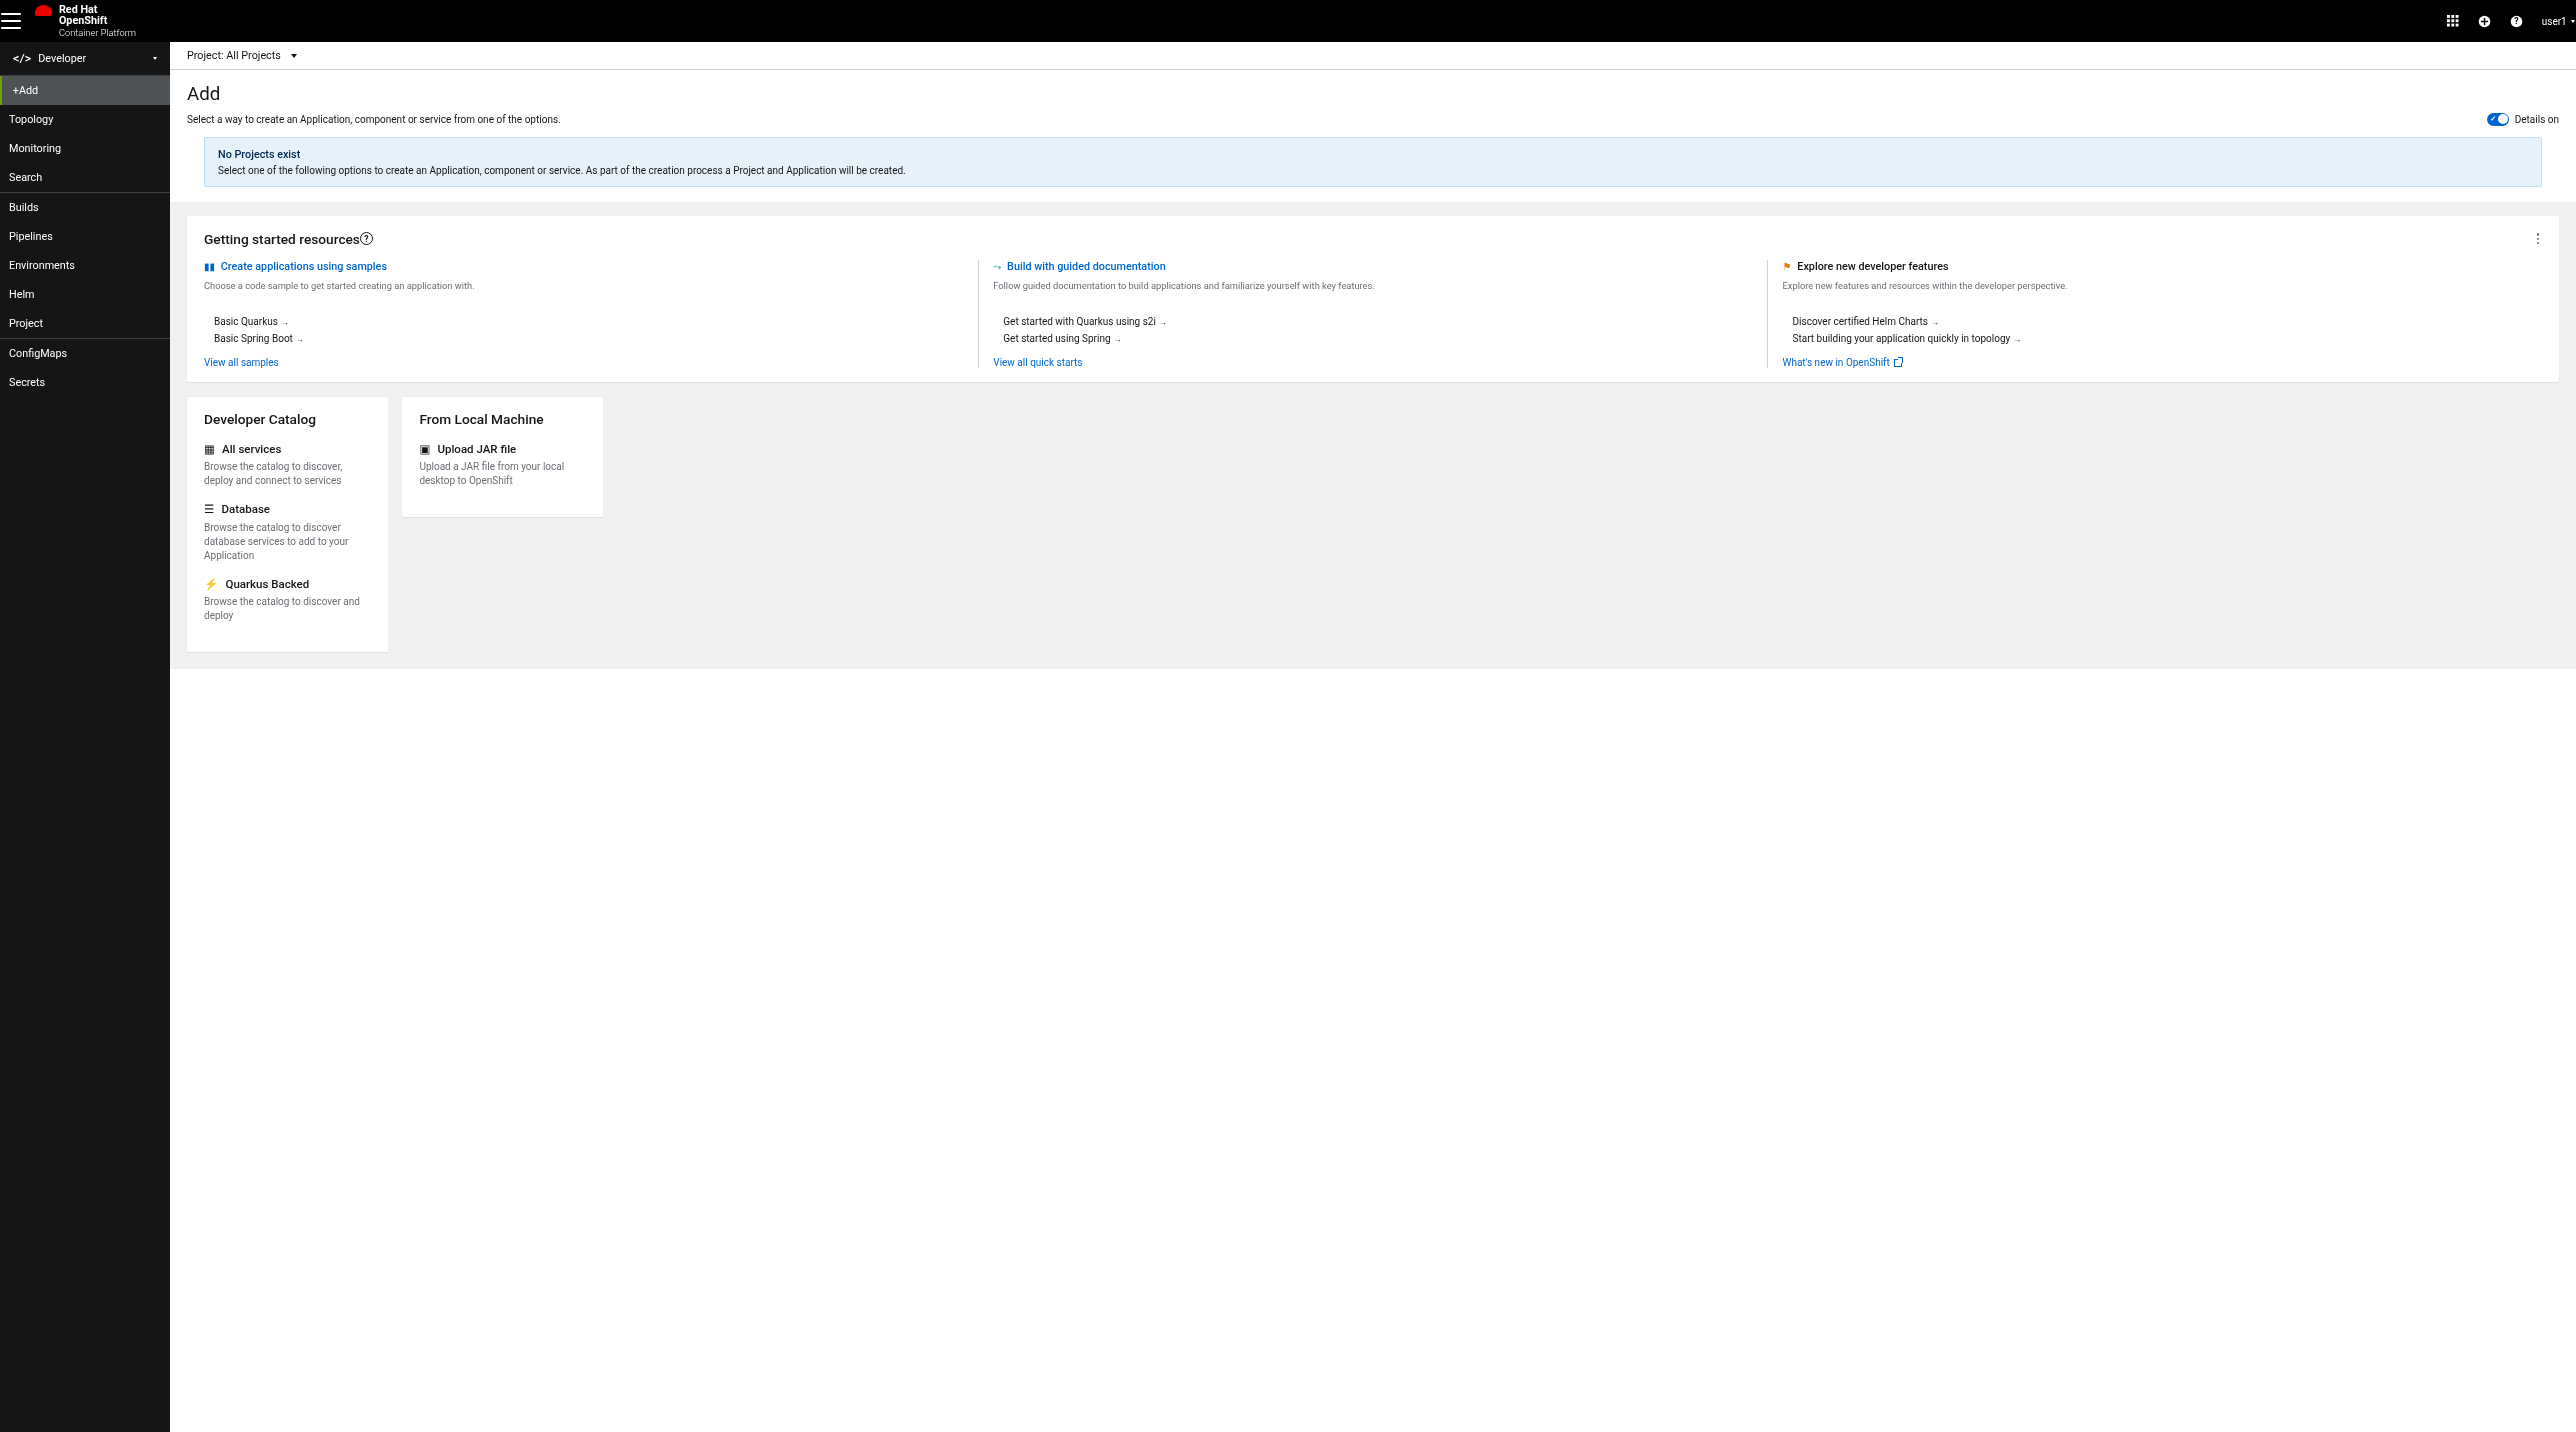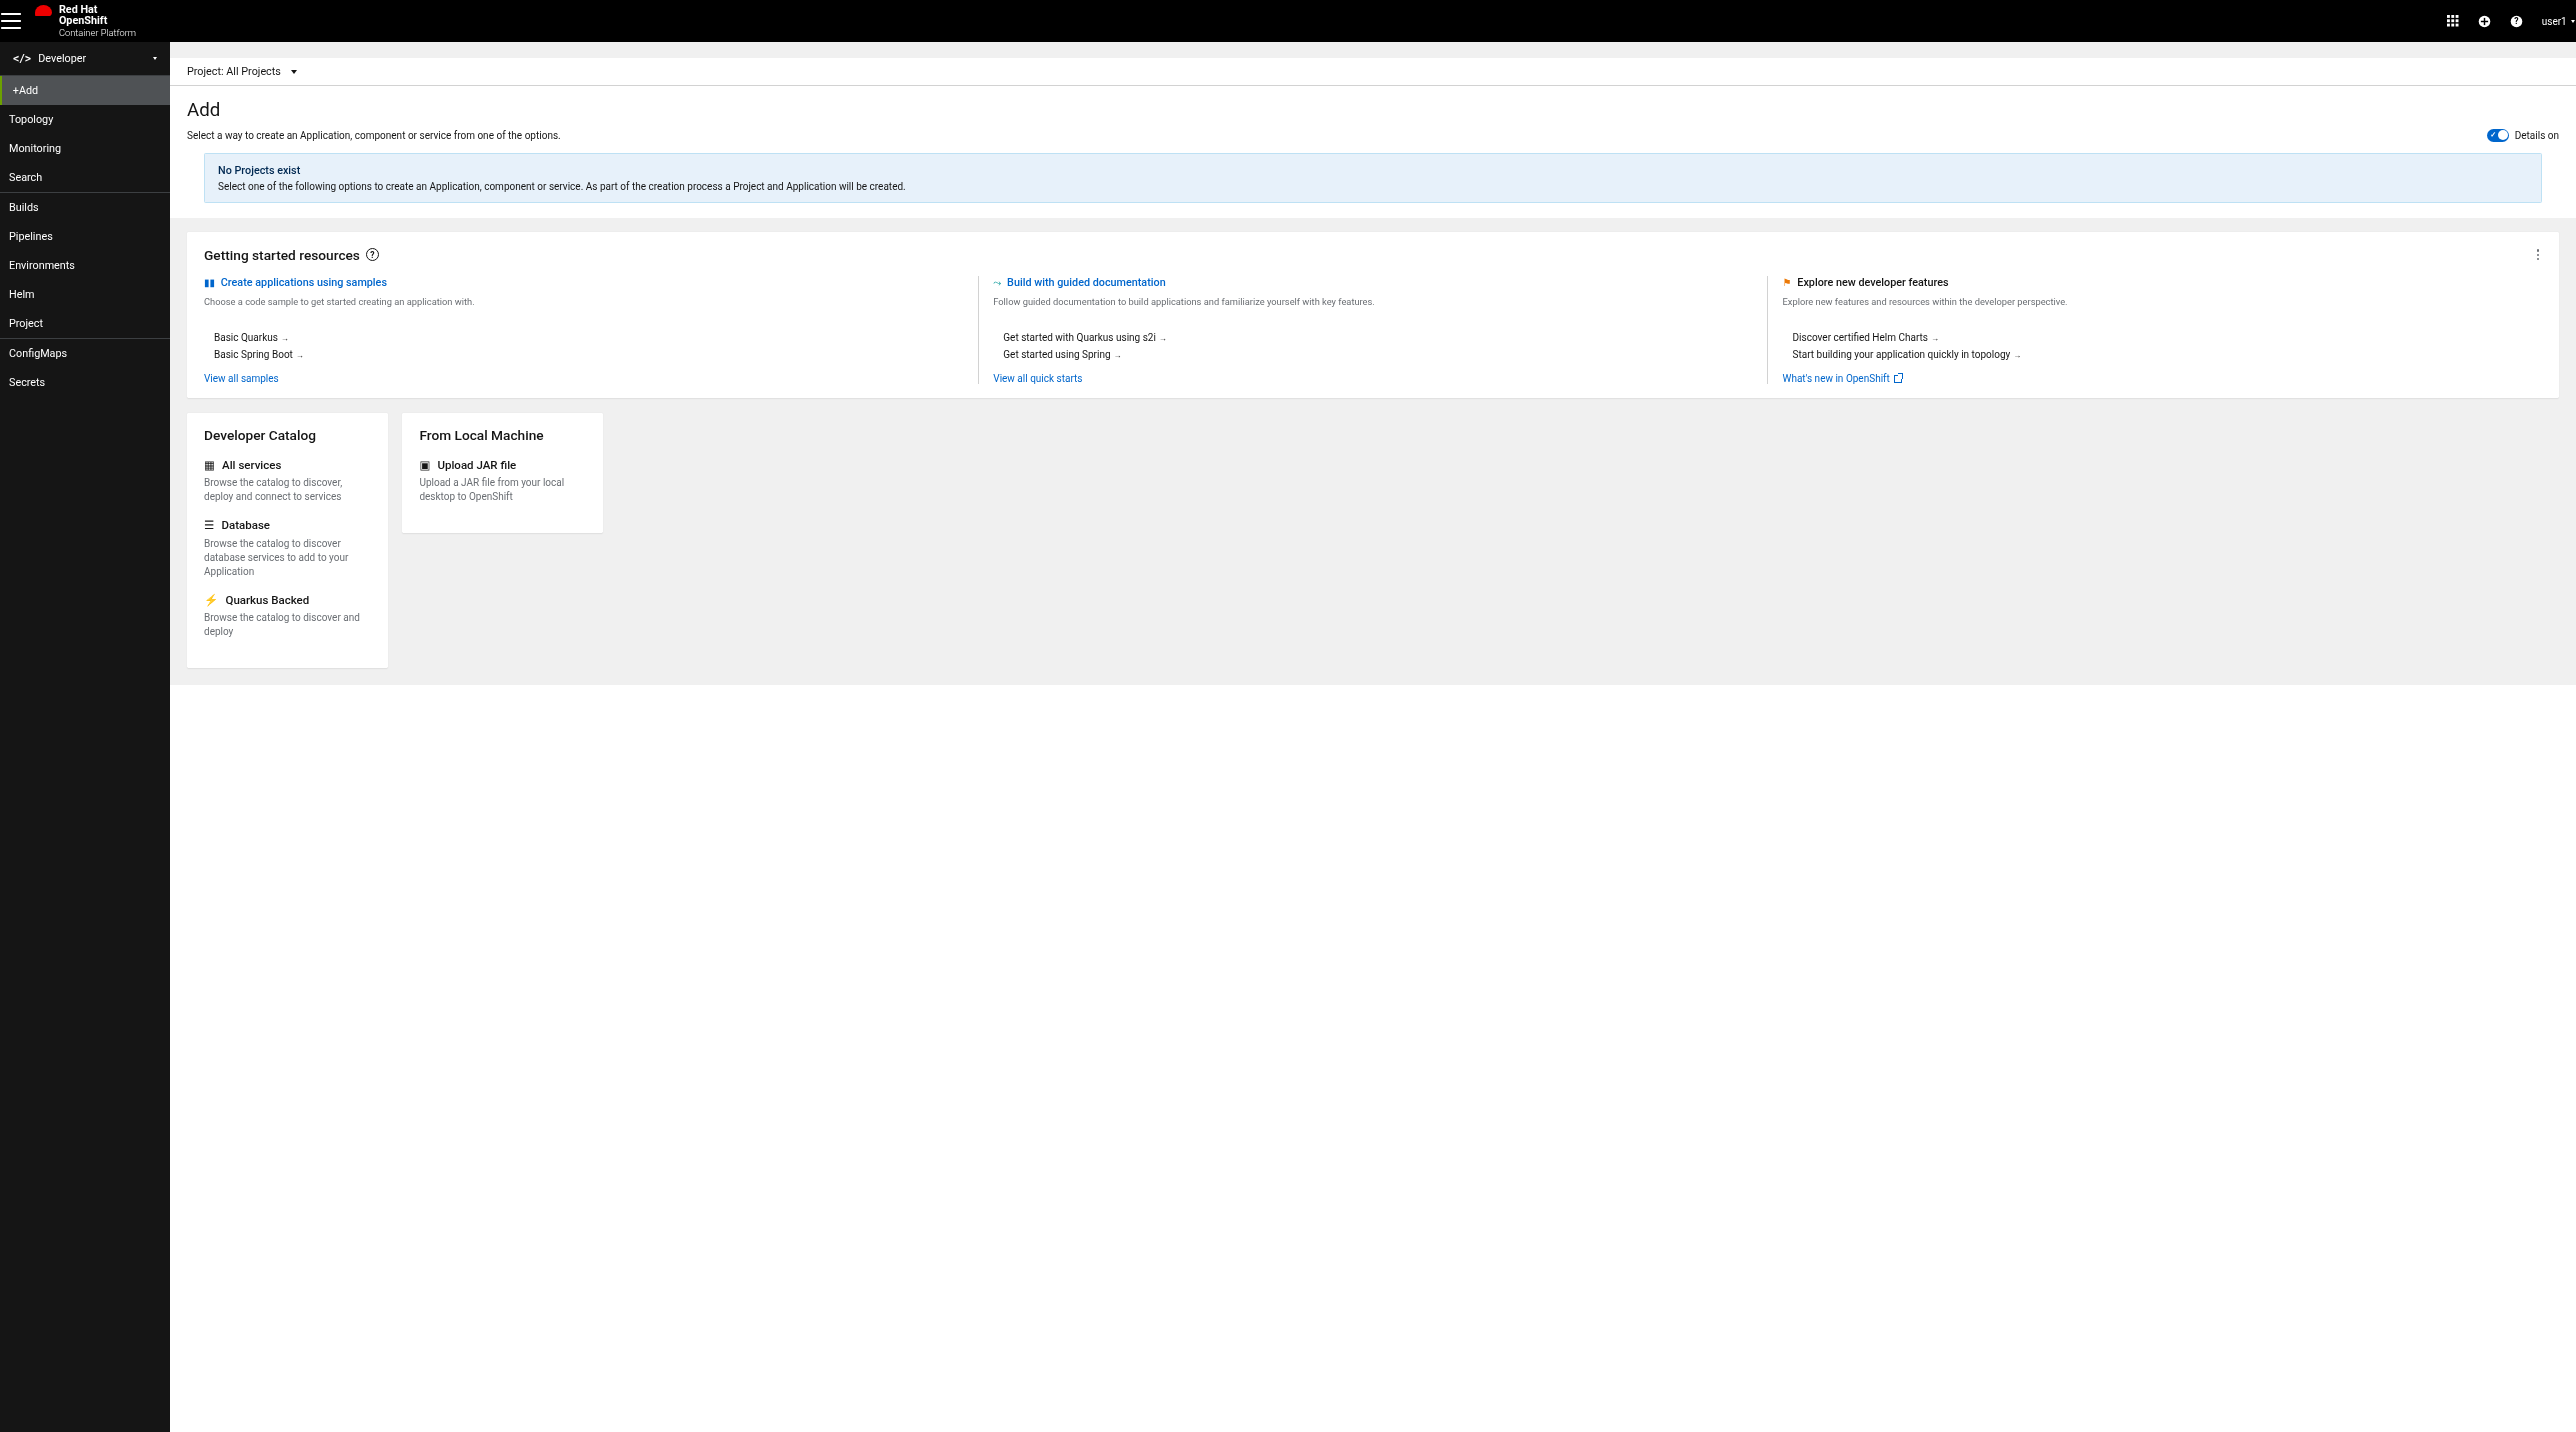--- a/index.html
+++ b/index.html
@@ -19,41 +19,41 @@
 .user { display: flex; align-items: center; gap: 2.9px; font-size: 10px; cursor: pointer; }
 .caret-down { display:inline-block; width:0; height:0; border-left:2.9px solid transparent; border-right:2.9px solid transparent; border-top:3.6px solid #fff; margin-left:1.4px;}
 .layout { display: flex; height: calc(100vh - 42px); }
 .sidebar { width: 170px; background: #151515; color: #fff; display: flex; flex-direction: column; overflow-y: auto; flex-shrink:0;}
 .perspective { display: flex; align-items: center; justify-content: space-between; padding: 10px 13px; font-size: 10.8px; cursor: pointer; }
 .perspective-left { display: flex; align-items: center; gap: 7.2px; }
 .code-icon { font-family: monospace; font-size: 10px; font-weight:bold; }
 .nav-group { border-top: 0.7px solid #3c3f42; }
 .nav-item { padding: 8px 9px; font-size: 10.8px; color: #fff; cursor: pointer; }
 .nav-item.active { background: #4f5255; border-left: 2.2px solid #6ca100; padding-left:10.8px;}
-.main { flex: 1; overflow-y: auto; background: #fff; margin-top: 16px; }
+.main { flex: 1; overflow-y: auto; background: #fff; }
 .toolbar { padding: 7.2px 17px; border-bottom: 0.7px solid #d2d2d2; background: #fff; display:flex; align-items:center; gap:10px;}
 .proj-label { font-size: 10.8px; }
 .proj-caret { display:inline-block; width:0; height:0; border-left:3.6px solid transparent; border-right:3.6px solid transparent; border-top:4.3px solid #151515;}
 .page-head { padding: 13px 17px 0 17px; background: #fff; }
 .page-title { font-size: 18.7px; font-weight: 400; margin-bottom: 7.2px; }
 .page-sub-row { display:flex; justify-content:space-between; align-items:center; margin-bottom: 11.5px;}
 .subtitle { font-size: 10px; color: #151515; }
 .details-toggle { display:flex; align-items:center; gap:5.8px; font-size:10px;}
 .switch { width: 21.6px; height: 13px; background: #06c; border-radius: 7.2px; position: relative; cursor:pointer;}
 .switch-knob { width:10px; height:10px; background:#fff; border-radius:50%; position:absolute; top:1.4px; right:1.4px;}
 .switch-check { position:absolute; left:2.9px; top:1.4px; color:#fff; font-size:7.2px; font-weight:bold;}
 .alert { background: #e7f1fa; border: 0.7px solid #bee1f4; padding: 10px 13px; margin: 0 17px 14.4px 17px; border-radius:1.4px;}
 .alert-title { color: #002952; font-weight: 500; font-size: 10.8px; margin-bottom: 4.3px; }
 .alert-body { font-size: 10px; color: #151515; }
 .content { padding: 0 17px 17px 17px; background: #f0f0f0; }
 .gap{height:14.4px; background:#f0f0f0;}
 .card { background: #fff; border-radius: 1.4px; box-shadow: 0 0.7px 1.4px rgba(0,0,0,0.08); }
 .gsr-card { padding: 14.4px 17px; margin-bottom: 14.4px; }
 .gsr-head { display: flex; align-items: center; justify-content: space-between; margin-bottom: 13px;}
-.gsr-title-wrap{display:flex; align-items:center; gap:6px;}
+.gsr-title-wrap{display:flex; align-items:center; gap:0;}
 .gsr-title { font-size: 13.7px; font-weight: 500; }
 .help-circle { width:13px; height:13px; border:1.1px solid #151515; border-radius:50%; display:inline-flex; align-items:center; justify-content:center; font-size:8.6px; font-weight:bold;}
 .kebab { display:flex; flex-direction:column; gap:2.2px; cursor:pointer; padding:2.9px;}
 .kebab span{width:2.2px; height:2.2px; background:#6a6e73; border-radius:50%;}
 .gsr-cols { display: flex; }
 .gsr-col { flex:1; padding: 0 14.4px; border-right: 0.7px solid #d2d2d2; display:flex; flex-direction:column;}
 .gsr-col:first-child{padding-left:0;}
 .gsr-col:last-child{border-right:none; padding-right:0;}
 .col-head { display:flex; align-items:center; gap:5.8px; font-size:10.8px; font-weight:500; margin-bottom: 7.2px;}
 .col-icon{font-size:10px;}

